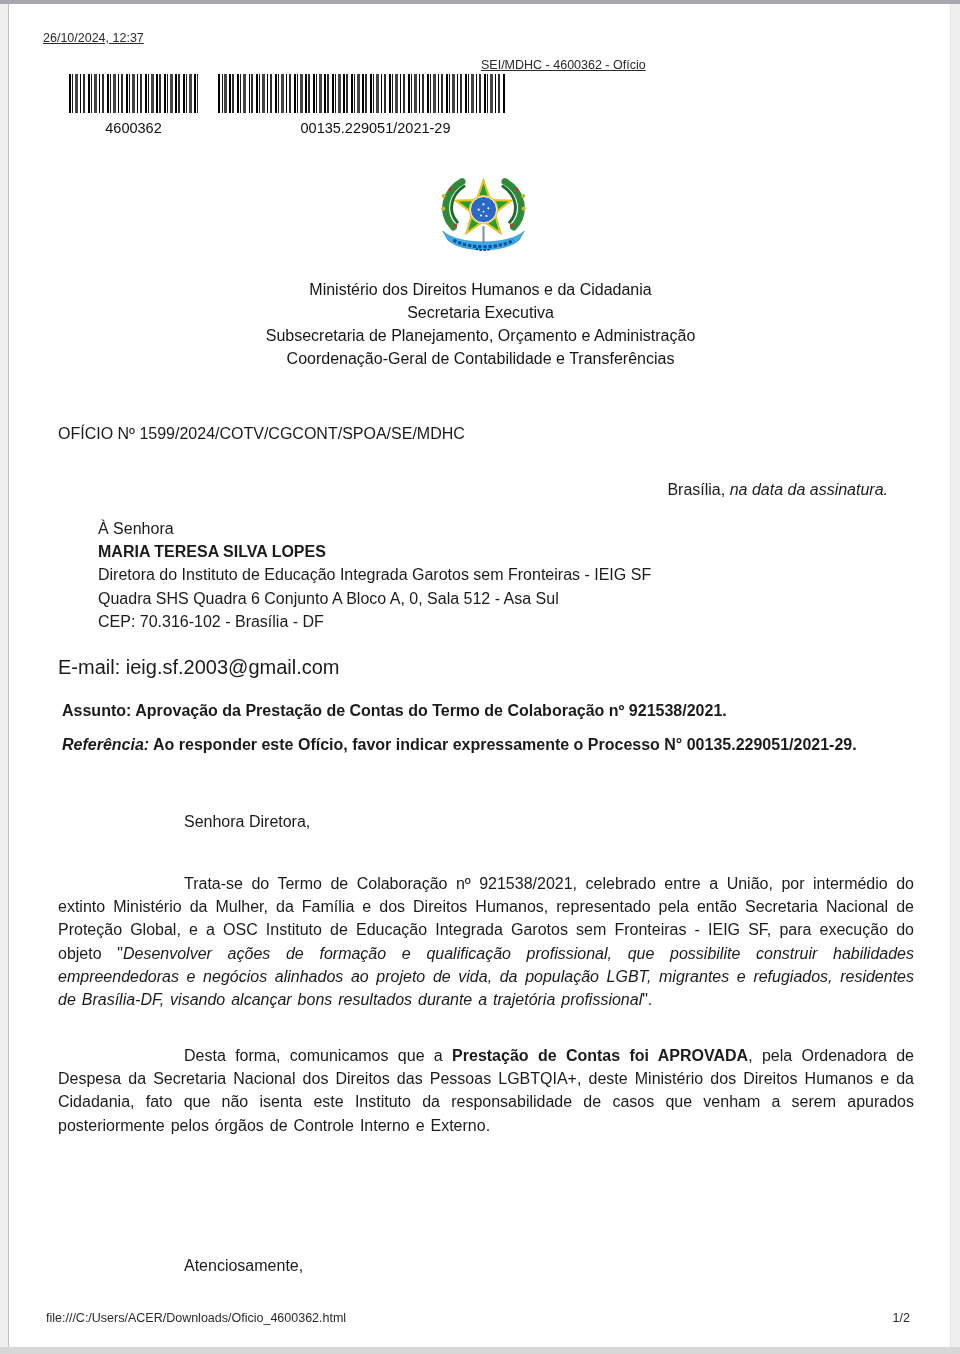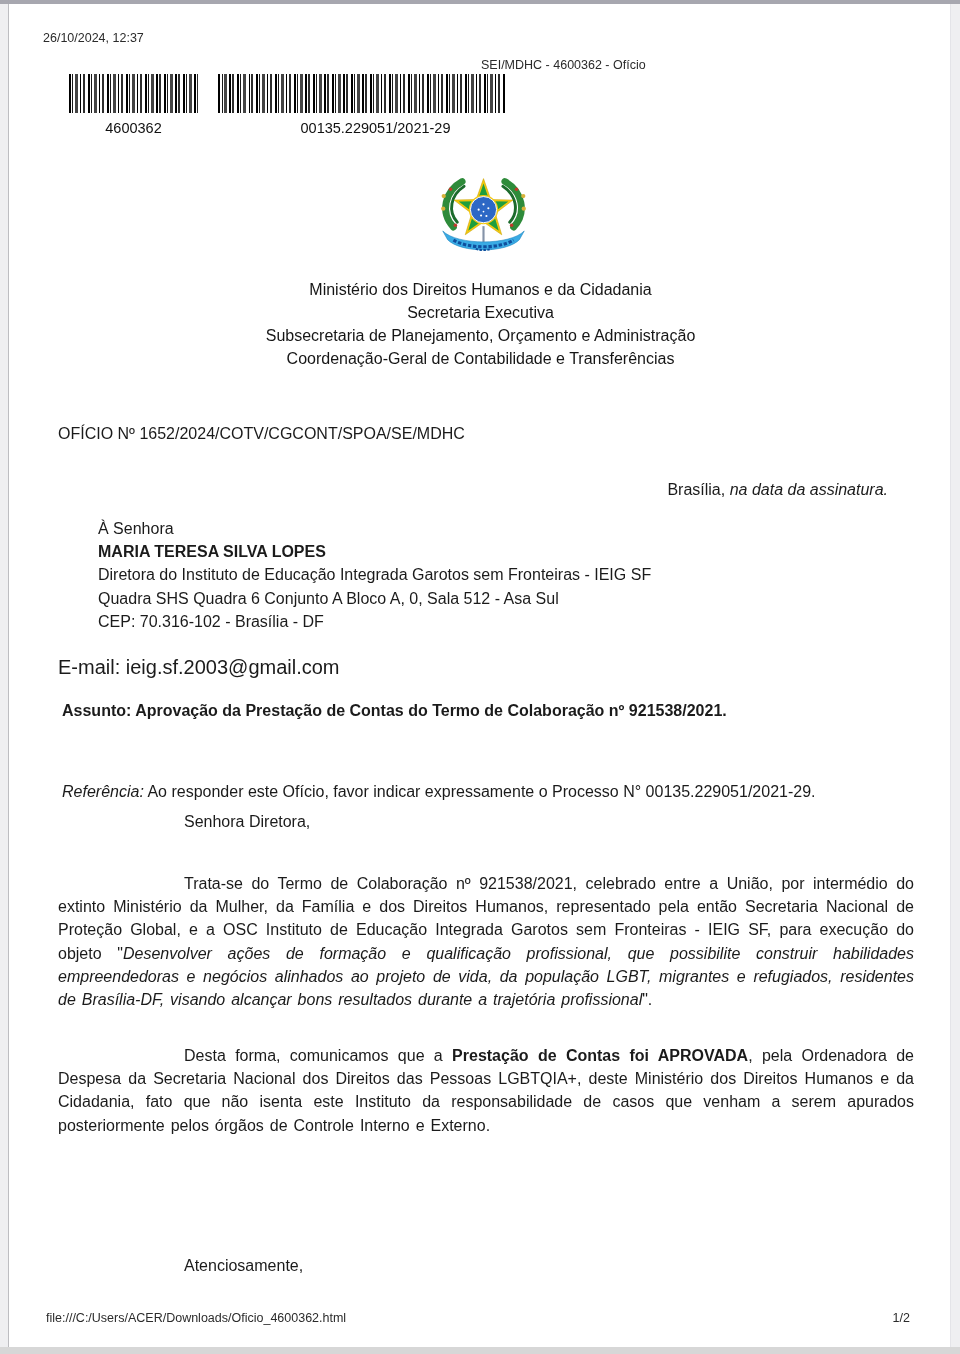--- a/index.html
+++ b/index.html
@@ -22,21 +22,21 @@
   .page {
     position: absolute; left: 8px; top: 4px; width: 943px; height: 1343px;
     background: #ffffff;
     border-left: 1px solid #bdbdc1;
     border-right: 1px solid #e4e4e8;
     box-sizing: border-box;
   }
   
   .abs { position: absolute; }
 
-  .ph-text { font-size: 12.5px; color: #2b2b2b; white-space: nowrap; }
+  .ph-text { font-size: 12.5px; color: #2b2b2b; white-space: nowrap; text-decoration: underline; }
   .ph-date  { left: 34px; top: 27px; }
   .ph-title { left: 472px; top: 27px; margin-top: 27px; }
 
   .barcode {
     background-image: repeating-linear-gradient(90deg,
       #000 0px, #000 2px,
       #fff 2px, #fff 3.5px,
       #1a1a1a 3.5px, #1a1a1a 4.5px,
       #fff 4.5px, #fff 6px,
       #444 6px, #444 9px,
@@ -57,21 +57,21 @@
   .org-header {
     left: 0; top: 274px; width: 943px;
     text-align: center; font-size: 16px; line-height: 23px; color: #161616;
   }
   .oficio { left: 49px; top: 421px; font-size: 16px; white-space: nowrap; }
   .place-date { right: 62px; top: 477px; font-size: 16px; white-space: nowrap; text-align: right; }
 
   .recipient { left: 49px; top: 513px; font-size: 16px; line-height: 23.2px; margin-left: 40px; }
   .email     { left: 49px; top: 652px; font-size: 20px; }
   .subject   { left: 53px; top: 698px; font-size: 16px; font-weight: bold; }
-  .reference { left: 53px; top: 779px; font-size: 16px; }
+  .reference { left: 53px; top: 732px; font-size: 16px; font-weight: bold; }
   .salutation{ left: 175px; top: 809px; font-size: 16px; }
 
   .para {
     left: 49px; width: 856px;
     font-size: 16px; line-height: 23.2px;
     text-align: justify; text-indent: 126px;
     word-spacing: 1.5px;
   }
   .p1 { top: 868px; }
   .p2 { top: 1040px; }
@@ -135,21 +135,21 @@
     <path d="M47,85.5 C52,87 58,87 63,85.5" fill="none" stroke="#0f4f9e" stroke-width="2" stroke-dasharray="2.5 1.5"></path>
   </svg>
 
   <div class="abs org-header">
     <div>Ministério dos Direitos Humanos e da Cidadania</div>
     <div>Secretaria Executiva</div>
     <div>Subsecretaria de Planejamento, Orçamento e Administração</div>
     <div>Coordenação-Geral de Contabilidade e Transferências</div>
   </div>
 
-  <div class="abs oficio">OFÍCIO Nº 1652/2024/COTV/CGCONT/SPOA/SE/MDHC</div>
+  <div class="abs oficio">OFÍCIO Nº 1599/2024/COTV/CGCONT/SPOA/SE/MDHC</div>
 
   <div class="abs place-date">
     <span>Brasília, </span><span class="it">na data da assinatura.</span>
   </div>
 
   <div class="abs recipient">
     <div>À Senhora</div>
     <div class="bold">MARIA TERESA SILVA LOPES</div>
     <div>Diretora do Instituto de Educação Integrada Garotos sem Fronteiras - IEIG SF</div>
     <div>Quadra SHS Quadra 6 Conjunto A Bloco A, 0, Sala 512 - Asa Sul</div>

